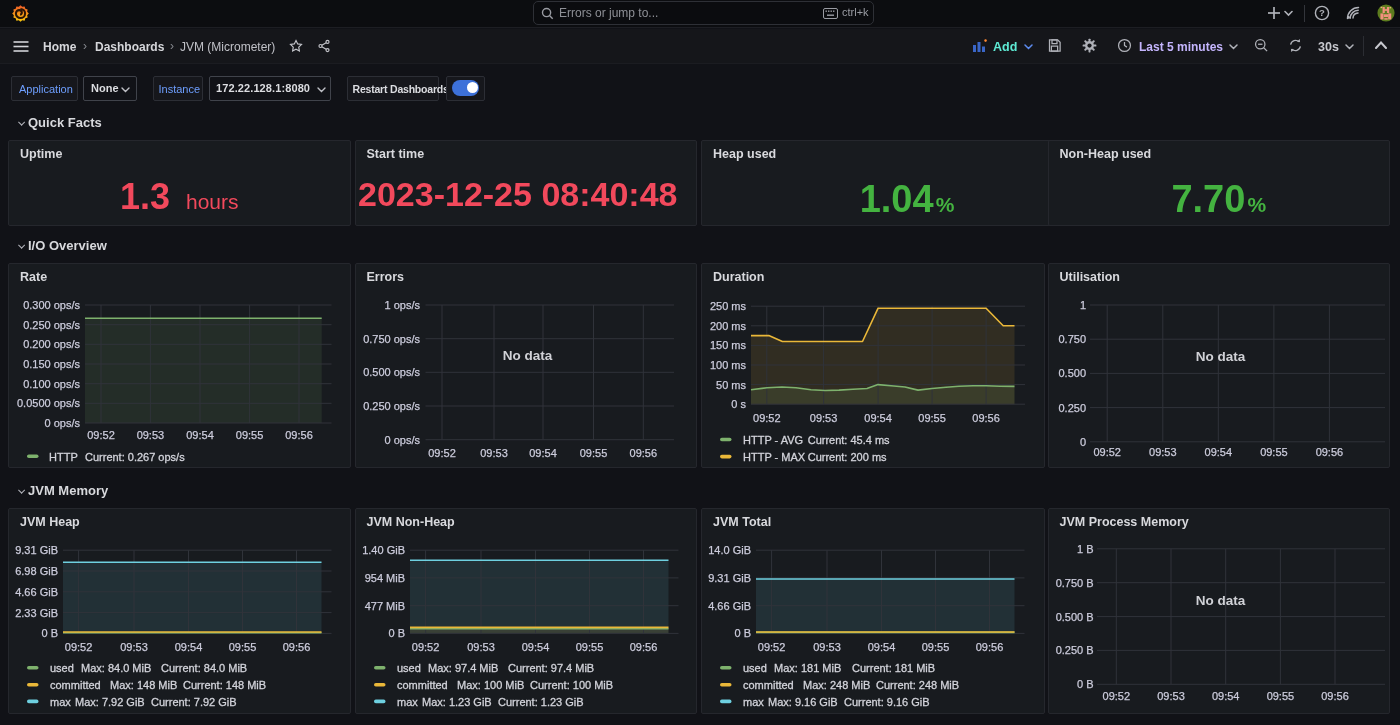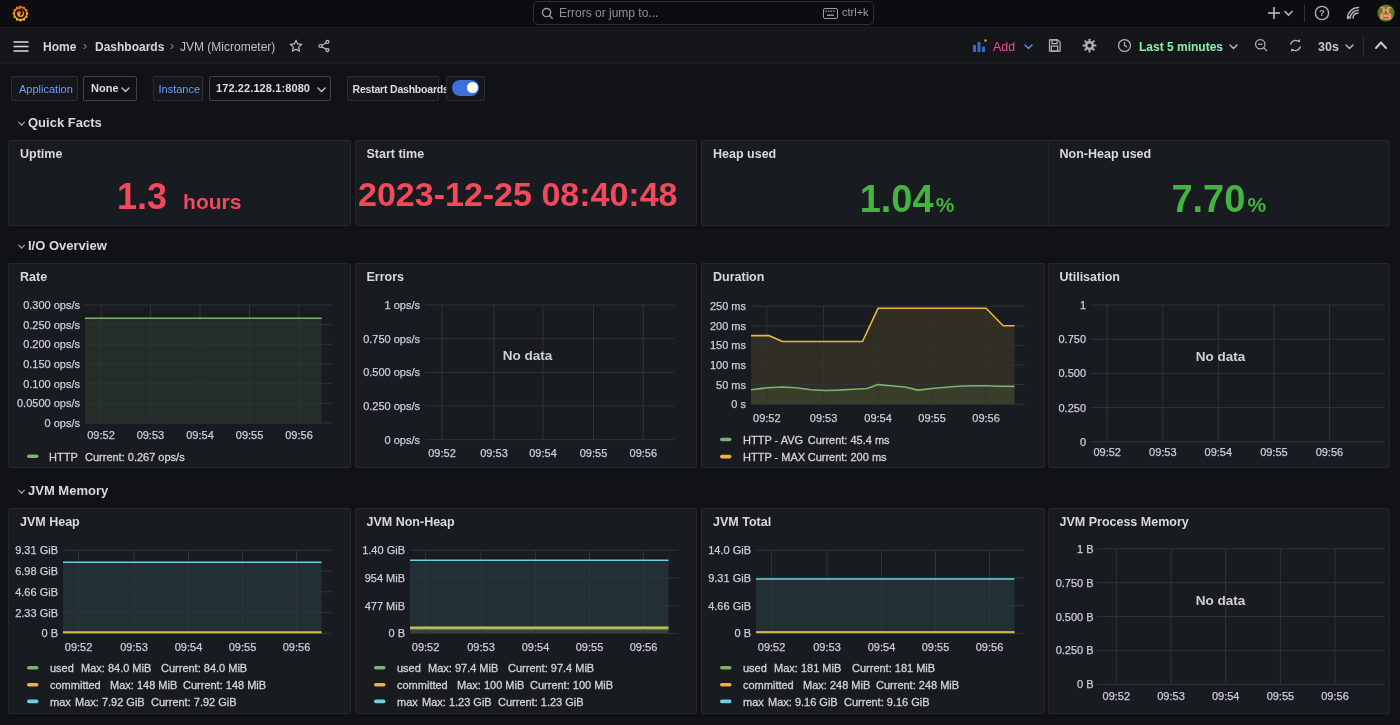--- a/index.html
+++ b/index.html
@@ -99,21 +99,21 @@
       <line x1="8.3" y1="13.3" x2="15.7" y2="17.7"></line>
     </g>
   </svg>
 <svg class="abs" style="left:973px;top:39px" width="15" height="14" viewBox="0 0 15 14">
     <rect x="0" y="6" width="3" height="7" fill="#3a66c8"></rect>
     <rect x="4.5" y="3" width="3" height="10" fill="#3a66c8"></rect>
     <rect x="9" y="7.5" width="3" height="5.5" fill="#3a66c8"></rect>
     <path d="M11.5 1.5h2M12.5 .5v2" stroke="#ff8833" stroke-width="1.6"></path>
     <circle cx="12.6" cy="1.6" r="1.1" fill="#ff8833"></circle>
   </svg>
-<div class="abs" style="left:993px;top:39.5px;font-size:12.5px;font-weight:400;color:#ec4899">Add</div>
+<div class="abs" style="left:993px;top:39.5px;font-size:12.5px;font-weight:700;color:#5eead4">Add</div>
 <svg class="abs" style="left:1024px;top:44px" width="9" height="6" viewBox="0 0 9 6">
     <path d="M1 1l3.5 3.5L8 1" fill="none" stroke="#5d8bef" stroke-width="1.5" stroke-linecap="round"></path>
   </svg>
 <svg class="abs" style="left:1047px;top:38px" width="15" height="15" viewBox="0 0 24 24">
     <path d="M4 3h13l4 4v14H4z" fill="none" stroke="#b0b2b9" stroke-width="2"></path>
     <rect x="8" y="3" width="8" height="6" fill="none" stroke="#b0b2b9" stroke-width="2"></rect>
     <rect x="7" y="13" width="10" height="8" fill="none" stroke="#b0b2b9" stroke-width="2"></rect>
   </svg>
 <svg class="abs" style="left:1082px;top:38px" width="15" height="15" viewBox="0 0 24 24">
     <g fill="#b0b2b9">
@@ -130,21 +130,21 @@
           <rect x="18" y="10.4" width="5" height="3.2" rx="1"></rect>
         </g>
       </g>
     </g>
     <circle cx="12" cy="12" r="3.4" fill="#15161a"></circle>
   </svg>
 <svg class="abs" style="left:1117px;top:38px" width="15" height="15" viewBox="0 0 24 24">
     <circle cx="12" cy="12" r="9.5" fill="none" stroke="#b0b2b9" stroke-width="2"></circle>
     <path d="M12 6.5V12l3.8 2.6" fill="none" stroke="#b0b2b9" stroke-width="2"></path>
   </svg>
-<div class="abs" style="left:1139px;top:39.5px;font-size:12px;font-weight:700;color:#86efac">Last 5 minutes</div>
+<div class="abs" style="left:1139px;top:39.5px;font-size:12px;font-weight:700;color:#c4b5fd">Last 5 minutes</div>
 <svg class="abs" style="left:1229px;top:44px" width="9" height="6" viewBox="0 0 9 6">
     <path d="M1 1l3.5 3.5L8 1" fill="none" stroke="#b0b2b9" stroke-width="1.5" stroke-linecap="round"></path>
   </svg>
 <svg class="abs" style="left:1254px;top:38px" width="15" height="15" viewBox="0 0 24 24">
     <circle cx="10" cy="10" r="7.5" fill="none" stroke="#b0b2b9" stroke-width="2"></circle>
     <line x1="15.5" y1="15.5" x2="21" y2="21" stroke="#b0b2b9" stroke-width="2"></line>
     <line x1="6.5" y1="10" x2="13.5" y2="10" stroke="#b0b2b9" stroke-width="2"></line>
   </svg>
 <svg class="abs" style="left:1288px;top:38px" width="15" height="15" viewBox="0 0 24 24">
     <g fill="none" stroke="#b0b2b9" stroke-width="2.1">
@@ -184,21 +184,21 @@
 <div class="schev" style="left:19px;top:119.5px"></div>
 <div class="sechead" style="left:28px;top:115px">Quick Facts</div>
 <div class="schev" style="left:19px;top:242.5px"></div>
 <div class="sechead" style="left:28px;top:238px">I/O Overview</div>
 <div class="schev" style="left:19px;top:487.5px"></div>
 <div class="sechead" style="left:28px;top:483px">JVM Memory</div>
 <div class="panel" style="left:8px;top:140px;width:342.5px;height:86px">
     <div class="ptitle" style="font-size:12.5px">Uptime</div>
     <div style="position:absolute;left:0;right:0;top:37.5px;text-align:center;display:flex;justify-content:center;align-items:baseline">
       <span style="font-size:36px;color:#F2495C;font-weight:700;line-height:1;margin-left:0px">1.3</span>
-      <span style="font-size:21px;color:#F2495C;font-weight:700;line-height:1;margin-left:16px">hours</span>
+      <span style="font-size:21px;color:#F2495C;font-weight:400;line-height:1;margin-left:16px">hours</span>
     </div>
   </div>
 <div class="panel" style="left:354.5px;top:140px;width:342.5px;height:86px">
     <div class="ptitle" style="font-size:12.5px">Start time</div>
     <div style="position:absolute;left:0;right:16px;top:36px;text-align:left;display:flex;justify-content:center;align-items:baseline">
       <span style="font-size:34px;color:#F2495C;font-weight:700;line-height:1;margin-left:0px">2023-12-25 08:40:48</span>
     </div>
   </div>
 <div class="panel" style="left:701px;top:140px;width:412px;height:86px">
     <div class="ptitle" style="font-size:12.5px">Heap used</div>

